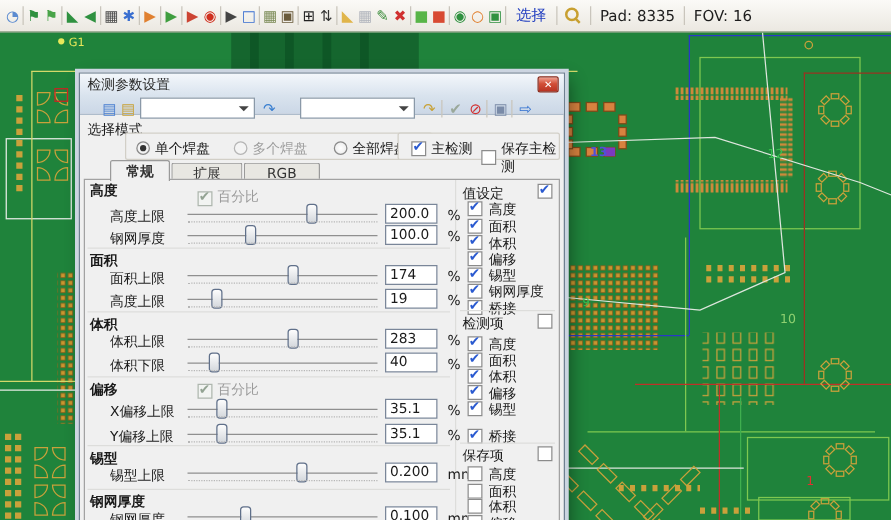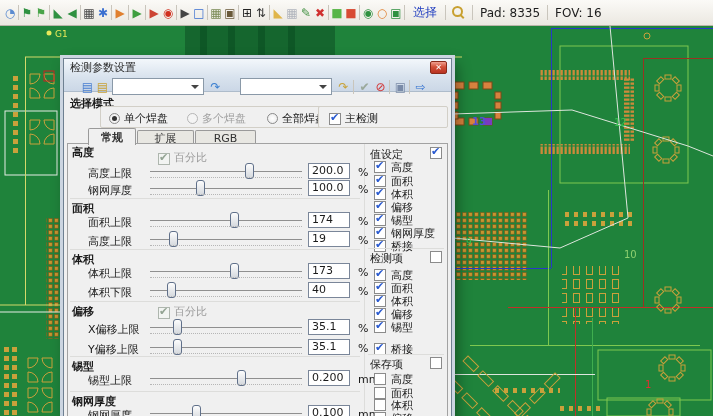--- a/index.html
+++ b/index.html
@@ -30,21 +30,21 @@
   .d-close { position:absolute; top:2px; right:4px; width:17px; height:13px; text-align:center;
     line-height:12px; font-size:8px; color:#fff; border:1px solid #8a2a1a; border-radius:2px;
     background:linear-gradient(#f0a090,#d25038 45%,#b83322); cursor:pointer; }
   .d-toolbar { position:absolute; left:0; top:18px; right:0; height:21px; }
   .dticon { position:absolute; top:1px; width:15px; text-align:center; font-size:12px; line-height:18px; }
   .dcombo { position:absolute; top:1px; height:17px; background:#fff; border:1px solid #8a99a8; }
   .dcombo::after { content:""; position:absolute; right:4px; top:6px;
     border-left:4px solid transparent; border-right:4px solid transparent; border-top:4px solid #444; }
   .dsep { position:absolute; top:3px; width:1px; height:14px; background:#c9c5bc; }
 
-  .mode-label { position:absolute; left:6px; top:37px; font-weight:bold; }
+  .mode-label { position:absolute; left:6px; top:37px; font-weight:normal; }
   .gbox { position:absolute; top:47px; height:22px; border:1px solid #d2cfc7; border-radius:2px; background:#f0f0f0; }
   .gb1 { left:4px;  width:246px;margin-left:32px; }
   .gb2 { left:254px; width:130px; }
   .opt { position:absolute; top:4px; display:flex; align-items:center; gap:4px; }
   .radio { width:11px; height:11px; border:1px solid #8a8a8a; border-radius:50%;
     background:radial-gradient(#ffffff,#e8e8e8); position:relative; flex:none; }
   .radio[data-selected="true"]::after { content:""; position:absolute; left:2px; top:2px;
     width:5px; height:5px; border-radius:50%; background:#333; }
   .opt[data-enabled="false"] { color:#9e9e9e; }
   .opt[data-enabled="false"] .radio { border-color:#b5b5b5; background:#f4f4f4; }
@@ -314,20 +314,24 @@
       <span class="radio" data-selected="false"></span>
       <span>全部焊盘</span>
     </span>
   </div>
 
   <div class="gbox gb2">
     <span class="opt" style="left:10px">
       <span class="cb" data-checked="true"></span>
       <span>主检测</span>
     </span>
+    <span class="opt" style="left:66px">
+      <span class="cb" data-checked="false"></span>
+      <span>保存主检测</span>
+    </span>
   </div>
 
   <div class="tab active" style="left:24px;width:48px">常规</div>
   <div class="tab" style="left:73px;width:57px">扩展</div>
   <div class="tab" style="left:131px;width:61px">RGB</div>
 
   <div class="panel">
     <div class="vdiv"></div>
 
     <div class="stitle" style="top:1px">高度</div>
@@ -377,21 +381,21 @@
     </div>
 
     <div class="sepL" style="top:105px"></div>
     <div class="stitle" style="top:108px">体积</div>
     <div class="prow" style="top:119px">
       <span class="rlabel">体积上限</span>
       <div class="track">
           <div class="thumb" style="left: 55%;"></div>
         </div>
       <div class="dots"></div>
-      <div class="vbox">173</div>
+      <div class="vbox">283</div>
       <span class="unit">%</span>
     </div>
     <div class="prow" style="top:138px">
       <span class="rlabel">体积下限</span>
       <div class="track">
           <div class="thumb" style="left: 14%;"></div>
         </div>
       <div class="dots"></div>
       <div class="vbox">40</div>
       <span class="unit">%</span>

